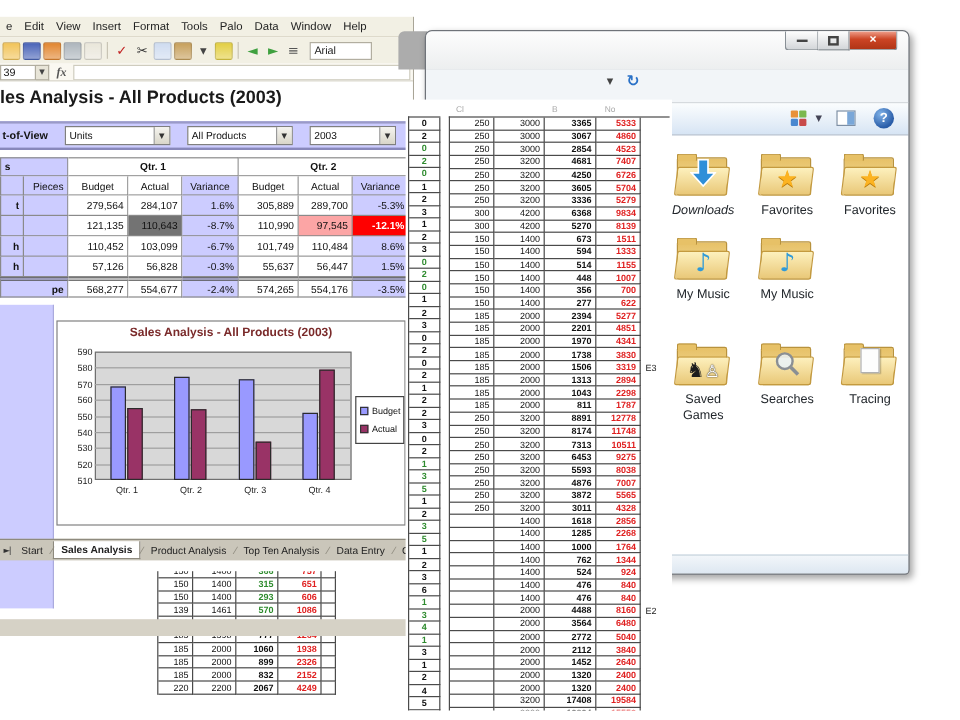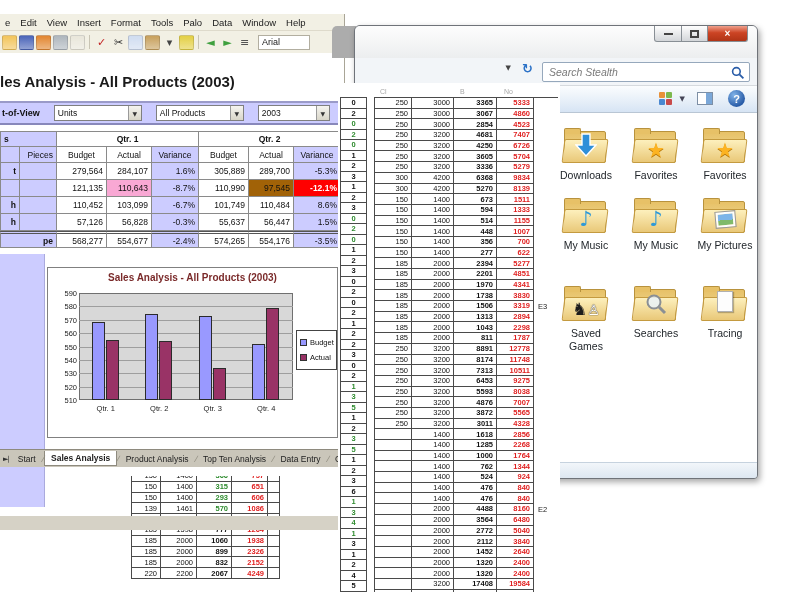--- a/index.html
+++ b/index.html
@@ -238,20 +238,26 @@
         <div class="tb-ic glyph" style="background: linear-gradient(rgb(207, 220, 240), rgba(255, 255, 255, 0.4)), rgb(207, 220, 240); border: 1px solid rgba(0, 0, 0, 0.133);"></div>
         <div class="tb-ic glyph" style="background: linear-gradient(rgb(199, 160, 92), rgba(255, 255, 255, 0.4)), rgb(199, 160, 92); border: 1px solid rgba(0, 0, 0, 0.133);"></div>
         <div class="tb-ic glyph" style="color: rgb(68, 68, 68);">▾</div>
         <div class="tb-ic glyph" style="background: linear-gradient(rgb(227, 207, 67), rgba(255, 255, 255, 0.4)), rgb(227, 207, 67); border: 1px solid rgba(0, 0, 0, 0.133);"></div>
         <div class="tb-sep"></div>
         <div class="tb-ic glyph" style="color: rgb(63, 160, 63);">◄</div>
         <div class="tb-ic glyph" style="color: rgb(63, 160, 63);">►</div>
         <div class="tb-ic glyph" style="color: rgb(85, 85, 85);">≡</div>
         <div id="xl-fontbox">Arial</div>
       </div>
+    <div id="xl-fxrow" class="abs">
+      <div id="xl-namebox">39</div>
+      <div id="xl-name-dd" class="glyph">▼</div>
+      <div id="xl-fx">fx</div>
+      <div id="xl-formula"></div>
+    </div>
     <div id="xl-body" class="abs">
       <div id="xl-title" class="abs">les Analysis - All Products (2003)</div>
       <div id="xl-pov" class="abs">
         <span id="xl-pov-label">t-of-View</span>
       <div class="pov-dd" style="width: 88px;">
             <span class="txt">Units</span>
             <span class="pov-btn glyph">▼</span>
           </div>
           <div class="pov-dd" style="width: 88px;">
             <span class="txt">All Products</span>
@@ -278,24 +284,24 @@
           <div class="tcell" style="left: 20px; top: 32px; width: 37px; height: 17px; background: rgb(204, 204, 255); justify-content: flex-end; padding: 0px 3px;"></div>
           <div class="tcell" style="left: 57px; top: 32px; width: 50px; height: 17px; background: rgb(255, 255, 255); justify-content: flex-end; padding: 0px 3px; color: rgb(17, 17, 17);">279,564</div>
           <div class="tcell" style="left: 107px; top: 32px; width: 45px; height: 17px; background: rgb(255, 255, 255); justify-content: flex-end; padding: 0px 3px; color: rgb(17, 17, 17);">284,107</div>
           <div class="tcell" style="left: 152px; top: 32px; width: 47px; height: 17px; background: rgb(204, 204, 255); justify-content: flex-end; padding: 0px 3px; color: rgb(17, 17, 17);">1.6%</div>
           <div class="tcell" style="left: 199px; top: 32px; width: 50px; height: 17px; background: rgb(255, 255, 255); justify-content: flex-end; padding: 0px 3px; color: rgb(17, 17, 17);">305,889</div>
           <div class="tcell" style="left: 249px; top: 32px; width: 45px; height: 17px; background: rgb(255, 255, 255); justify-content: flex-end; padding: 0px 3px; color: rgb(17, 17, 17);">289,700</div>
           <div class="tcell" style="left: 294px; top: 32px; width: 47px; height: 17px; background: rgb(204, 204, 255); justify-content: flex-end; padding: 0px 3px; color: rgb(17, 17, 17);">-5.3%</div>
           <div class="tcell" style="left: 0px; top: 49px; width: 20px; height: 17px; background: rgb(204, 204, 255); justify-content: flex-end; padding: 0px 3px; font-weight: bold; border-left: 1px solid rgb(138, 138, 138);"></div>
           <div class="tcell" style="left: 20px; top: 49px; width: 37px; height: 17px; background: rgb(204, 204, 255); justify-content: flex-end; padding: 0px 3px;"></div>
           <div class="tcell" style="left: 57px; top: 49px; width: 50px; height: 17px; background: rgb(255, 255, 255); justify-content: flex-end; padding: 0px 3px; color: rgb(17, 17, 17);">121,135</div>
-          <div class="tcell" style="left: 107px; top: 49px; width: 45px; height: 17px; background: #f9a8d4; justify-content: flex-end; padding: 0px 3px; color: rgb(17, 17, 17);">110,643</div>
+          <div class="tcell" style="left: 107px; top: 49px; width: 45px; height: 17px; background: #737373; justify-content: flex-end; padding: 0px 3px; color: rgb(17, 17, 17);">110,643</div>
           <div class="tcell" style="left: 152px; top: 49px; width: 47px; height: 17px; background: rgb(204, 204, 255); justify-content: flex-end; padding: 0px 3px; color: rgb(17, 17, 17);">-8.7%</div>
           <div class="tcell" style="left: 199px; top: 49px; width: 50px; height: 17px; background: rgb(255, 255, 255); justify-content: flex-end; padding: 0px 3px; color: rgb(17, 17, 17);">110,990</div>
-          <div class="tcell" style="left: 249px; top: 49px; width: 45px; height: 17px; background: #a16207; justify-content: flex-end; padding: 0px 3px; color: rgb(17, 17, 17);">97,545</div>
+          <div class="tcell" style="left: 249px; top: 49px; width: 45px; height: 17px; background: #fca5a5; justify-content: flex-end; padding: 0px 3px; color: rgb(17, 17, 17);">97,545</div>
           <div class="tcell" style="left: 294px; top: 49px; width: 47px; height: 17px; background: rgb(255, 0, 0); justify-content: flex-end; padding: 0px 3px; font-weight: bold; color: rgb(255, 255, 255);">-12.1%</div>
           <div class="tcell" style="left: 0px; top: 66px; width: 20px; height: 17px; background: rgb(204, 204, 255); justify-content: flex-end; padding: 0px 3px; font-weight: bold; border-left: 1px solid rgb(138, 138, 138);">h</div>
           <div class="tcell" style="left: 20px; top: 66px; width: 37px; height: 17px; background: rgb(204, 204, 255); justify-content: flex-end; padding: 0px 3px;"></div>
           <div class="tcell" style="left: 57px; top: 66px; width: 50px; height: 17px; background: rgb(255, 255, 255); justify-content: flex-end; padding: 0px 3px; color: rgb(17, 17, 17);">110,452</div>
           <div class="tcell" style="left: 107px; top: 66px; width: 45px; height: 17px; background: rgb(255, 255, 255); justify-content: flex-end; padding: 0px 3px; color: rgb(17, 17, 17);">103,099</div>
           <div class="tcell" style="left: 152px; top: 66px; width: 47px; height: 17px; background: rgb(204, 204, 255); justify-content: flex-end; padding: 0px 3px; color: rgb(17, 17, 17);">-6.7%</div>
           <div class="tcell" style="left: 199px; top: 66px; width: 50px; height: 17px; background: rgb(255, 255, 255); justify-content: flex-end; padding: 0px 3px; color: rgb(17, 17, 17);">101,749</div>
           <div class="tcell" style="left: 249px; top: 66px; width: 45px; height: 17px; background: rgb(255, 255, 255); justify-content: flex-end; padding: 0px 3px; color: rgb(17, 17, 17);">110,484</div>
           <div class="tcell" style="left: 294px; top: 66px; width: 47px; height: 17px; background: rgb(204, 204, 255); justify-content: flex-end; padding: 0px 3px; color: rgb(17, 17, 17);">8.6%</div>
           <div class="tcell" style="left: 0px; top: 83px; width: 20px; height: 17px; background: rgb(204, 204, 255); justify-content: flex-end; padding: 0px 3px; font-weight: bold; border-left: 1px solid rgb(138, 138, 138);">h</div>
@@ -386,43 +392,36 @@
       <div id="btn-max" class="cap-btn">
           <span class="maxbox"></span>
         </div>
       <div id="btn-close" class="cap-btn">
           <span>×</span>
         </div>
     </div>
     <div id="ex-addr">
       <span id="addr-dd" class="glyph">▼</span>
       <span id="addr-refresh" class="glyph">↻</span>
-      <div id="searchbox">
-        <input placeholder="Search Stealth" style="">
-        <svg id="search-mag" width="14" height="14" viewBox="0 0 14 14">
-          <circle cx="5.4" cy="5.4" r="3.8" fill="none" stroke="#2a5da8" stroke-width="1.6"></circle>
-          <line x1="8.4" y1="8.4" x2="12.4" y2="12.4" stroke="#2a5da8" stroke-width="1.8"></line>
-        </svg>
-      </div>
     </div>
     <div id="ex-toolbar">
       <div id="views-grid">
           <i style="background: rgb(232, 145, 58);"></i>
           <i style="background: rgb(124, 184, 78);"></i>
           <i style="background: rgb(74, 136, 208);"></i>
           <i style="background: rgb(200, 74, 74);"></i>
         </div>
       <span id="views-dd" class="glyph">▼</span>
       <div id="pane-ic">
           <i></i>
         </div>
       <div id="help-ic">?</div>
     </div>
     <div id="ex-body">
-        <div class="fitem" style="left: 193px; top: 13px;">
+        <div class="fitem" style="left: 193px; top: 13px; font-style: italic;">
           <div class="folder">
             <div class="back"></div>
             <div class="front"></div>
             <div class="fo"><svg width="22" height="24" viewBox="0 0 22 24">
                 <path d="M7 1 h8 v11 h6 L11 23 L1 12 h6 z" fill="#2f8fd8" stroke="#fff" stroke-width="1.4"></path>
               </svg></div>
           </div>
           <div class="flabel">Downloads</div>
         </div>
         <div class="fitem" style="left: 263px; top: 13px;">
@@ -449,28 +448,20 @@
           </div>
           <div class="flabel">My Music</div>
         </div>
         <div class="fitem" style="left: 263px; top: 83px;">
           <div class="folder">
             <div class="back"></div>
             <div class="front"></div>
             <div class="fo"><span class="glyph" style="font-size:21px;font-weight:bold;color:#2f9ad8">♪</span></div>
           </div>
           <div class="flabel">My Music</div>
-        </div>
-        <div class="fitem" style="left: 332px; top: 83px;">
-          <div class="folder">
-            <div class="back"></div>
-            <div class="front"></div>
-            <div class="fo"><span style="display:inline-block;width:19px;height:15px;border:2px solid #fdfdfd;outline:1px solid #9a9a9a;background:linear-gradient(#7db5e8 55%,#7fba6a 55%);transform:rotate(-5deg)"></span></div>
-          </div>
-          <div class="flabel">My Pictures</div>
         </div>
         <div class="fitem" style="left: 193px; top: 171px;">
           <div class="folder">
             <div class="back"></div>
             <div class="front"></div>
             <div class="fo"><span class="glyph" style="font-size:17px;color:#1c1c1c">♞</span><span class="glyph" style="font-size:14px;color:#fff;text-shadow:0 0 1px #333,0 0 1px #333">♙</span></div>
           </div>
           <div class="flabel" style="width: 48px; margin: 3px auto 0px;">Saved Games</div>
         </div>
         <div class="fitem" style="left: 332px; top: 171px;">

